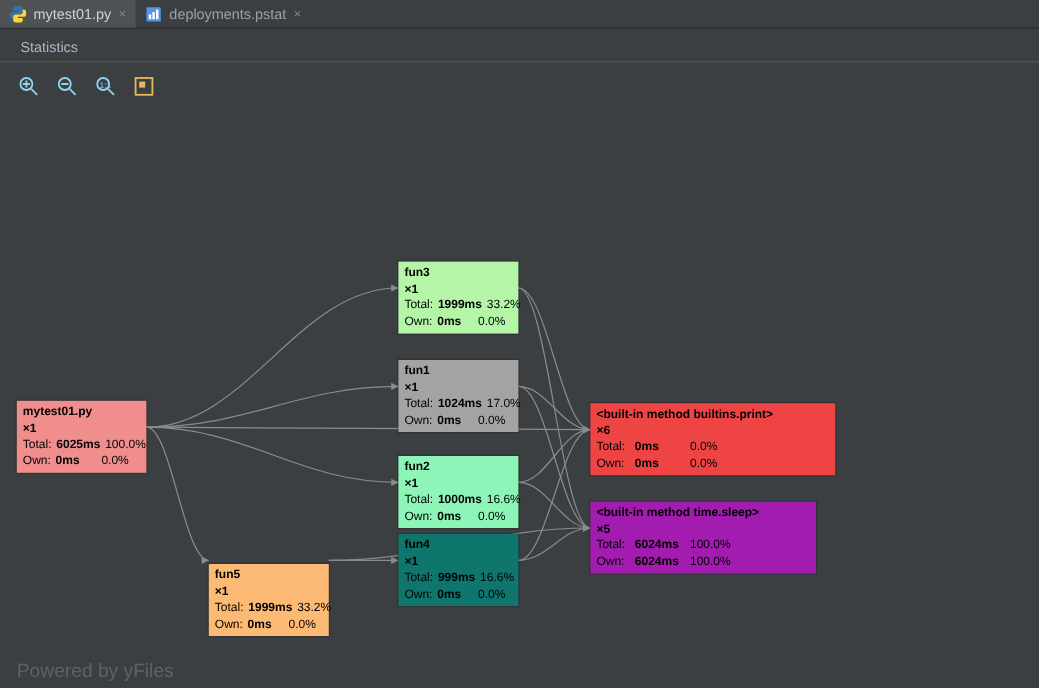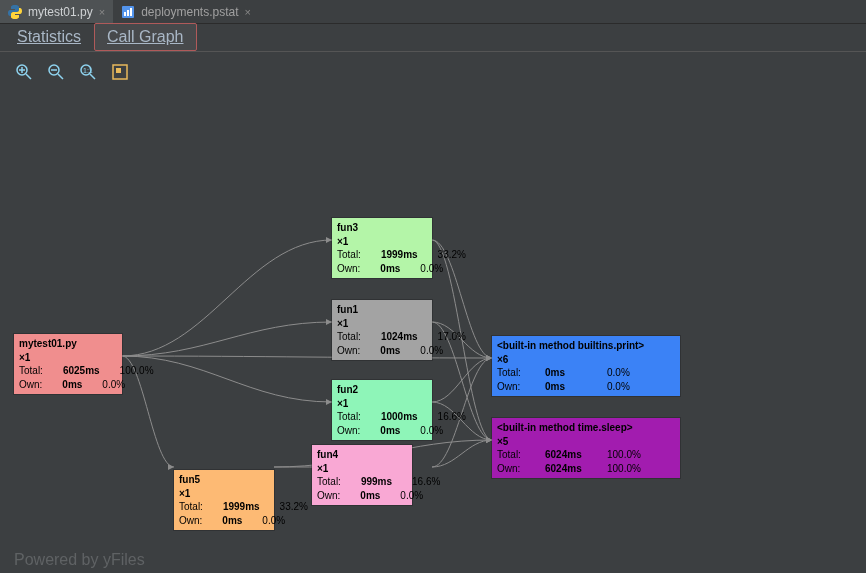--- a/index.html
+++ b/index.html
@@ -42,25 +42,24 @@
   .subtabbar {
     display: flex;
     align-items: flex-end;
     height: 28px;
     background: #3C3F41;
     border-bottom: 1px solid #555;
     padding-left: 4px;
   }
   .subtab {
     padding: 4px 12px;
-    font-size: 16px;
+    font-size: 12px;
     color: #A9B7C6;
     cursor: pointer;
     border: 1px solid transparent;
-    text-decoration: underline;
   }
   .subtab.active {
     border: 1px solid #B05A5A;
     background: #47494B;
     border-radius: 2px;
   }
   .toolbar {
     display: flex;
     gap: 12px;
     padding: 10px 14px;
@@ -81,21 +80,21 @@
   .node {
     position: absolute;
     font-size: 10px;
     color: #000;
     font-family: Arial, sans-serif;
     padding: 3px 5px;
     line-height: 1.35;
     box-shadow: 0 0 0 1px rgba(0,0,0,0.2);
   }
   .node .title { font-weight: bold; display: flex; justify-content: space-between; flex-direction: column; }
-  .node .row { display: flex; gap: 20px; font-size: 10px; }
+  .node .row { display: flex; gap: 4px; font-size: 10px; }
   .node .row .lbl { width: 28px; }
   .node .row .val { font-weight: bold; width: 42px; text-align: left; }
   .node .row .pct { width: 40px; text-align: left; }
   svg.edges {
     position: absolute; left: 0; top: 0; width: 100%; height: 100%;
     pointer-events: none;
   }
   .edges path { stroke: #8C8C8C; stroke-width: 1; fill: none; }
   .edges polygon { fill: #8C8C8C; }
   .footer {
@@ -126,21 +125,20 @@
           <rect x="9" y="3" width="2" height="8" fill="#fff"></rect>
         </svg>
     </span>
     <span>deployments.pstat</span>
     <span class="close">×</span>
   </div>
 </div>
 
 <div class="subtabbar">
   <div class="subtab">Statistics</div>
-  <div class="subtab active">Call Graph</div>
 </div>
 
 <div class="toolbar">
   <div class="tool-btn">
     <svg width="18" height="18" viewBox="0 0 18 18">
         <circle cx="7" cy="7" r="5" stroke="#8FD4F0" stroke-width="1.5" fill="none"></circle>
         <line x1="11" y1="11" x2="16" y2="16" stroke="#8FD4F0" stroke-width="1.5"></line>
         <line x1="7" y1="4" x2="7" y2="10" stroke="#8FD4F0" stroke-width="1.5"></line>
         <line x1="4" y1="7" x2="10" y2="7" stroke="#8FD4F0" stroke-width="1.5"></line>
       </svg>
@@ -257,21 +255,21 @@
         <span class="lbl">Total:</span>
         <span class="val">1000ms</span>
         <span class="pct">16.6%</span>
       </div>
       <div class="row">
         <span class="lbl">Own:</span>
         <span class="val">0ms</span>
         <span class="pct">0.0%</span>
       </div>
     </div>
-    <div class="node" style="left: 312px; top: 353px; width: 100px; background: #f9a8d4;">
+    <div class="node" style="left: 332px; top: 353px; width: 100px; background: #0f766e;">
       <div class="title">
         <span>fun4</span>
         <span>×1</span>
       </div>
       <div class="row">
         <span class="lbl">Total:</span>
         <span class="val">999ms</span>
         <span class="pct">16.6%</span>
       </div>
       <div class="row">
@@ -289,21 +287,21 @@
         <span class="lbl">Total:</span>
         <span class="val">1999ms</span>
         <span class="pct">33.2%</span>
       </div>
       <div class="row">
         <span class="lbl">Own:</span>
         <span class="val">0ms</span>
         <span class="pct">0.0%</span>
       </div>
     </div>
-    <div class="node" style="left: 492px; top: 244px; width: 188px; background: #3b82f6;">
+    <div class="node" style="left: 492px; top: 244px; width: 204px; background: #ef4444;">
       <div class="title">
         <span>&lt;built-in method builtins.print&gt;</span>
         <span>×6</span>
       </div>
       <div class="row">
         <span class="lbl">Total:</span>
         <span class="val">0ms</span>
         <span class="pct">0.0%</span>
       </div>
       <div class="row">

